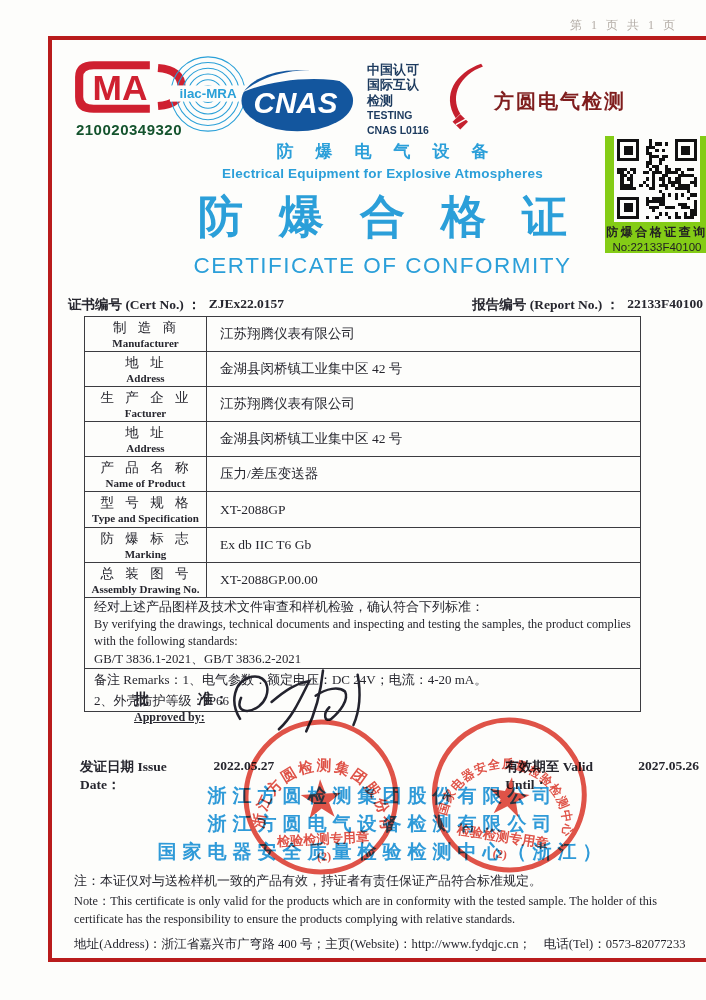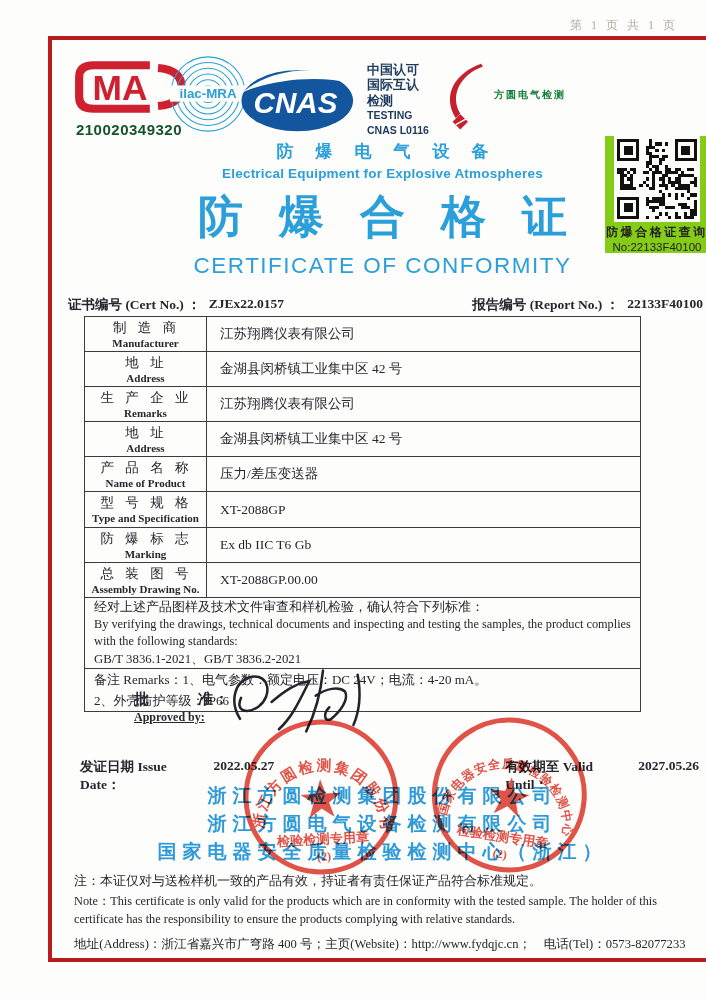--- a/index.html
+++ b/index.html
@@ -11,21 +11,21 @@
   
   .logo-row { position:absolute; left:0; top:12px; width:100%; height:92px; }
   .cma { position:absolute; left:12px; top:6px; width:130px; text-align:center; }
   .cma-number { color:#14532d; font-weight:bold; font-size:15px; font-family:"Liberation Sans", sans-serif; letter-spacing:0.5px; margin-top:1px; }
   .ilac { position:absolute; left:116px; top:2px; }
   .cnas-group { position:absolute; left:186px; top:10px; display:flex; gap:7px; }
   .cnas-sidetext { font-family:"Liberation Sans", sans-serif; color:#1c3a5e; }
   .cnas-sidetext .cn-line { font-size:13px; font-weight:bold; line-height:1.18; }
   .cnas-sidetext .en-line { font-size:10.5px; font-weight:bold; line-height:1.3; margin-top:1px; }
   .fangyuan { position:absolute; left:382px; top:8px; display:flex; align-items:flex-start; }
-  .fangyuan-label { font-size:10px; color:#15803d; letter-spacing:2px; margin:28px 0 0 2px; font-weight:bold; }
+  .fangyuan-label { font-size:20px; color:#7f1d1d; letter-spacing:2px; margin:28px 0 0 2px; font-weight:bold; }
 
   
   .title-block { position:absolute; left:0; top:100px; width:100%; text-align:center; color:#2b9fd9; }
   .t-cn-small { font-size:17px; font-weight:bold; letter-spacing:22px; margin-right:-22px; }
   .t-en-small { font-size:13.5px; font-weight:bold; font-family:"Liberation Sans", sans-serif; margin-top:3px; letter-spacing:0.2px; }
   .t-cn-large { font-size:45px; font-weight:bold; letter-spacing:36px; margin-right:-36px; margin-top:6px; }
   .t-en-large { font-size:22.5px; font-family:"Liberation Sans", sans-serif; letter-spacing:1.5px; margin-top:6px; }
 
   .qr-block { position:absolute; right:4px; top:96px; width:104px; text-align:center; background:#84cc16; }
   .qr-code svg { display:block; margin:0 auto; }
@@ -362,21 +362,21 @@
       <tr>
         <td class="lab">
               <span class="cn">地 址</span>
               <span class="en">Address</span>
             </td>
         <td class="val">金湖县闵桥镇工业集中区 42 号</td>
       </tr>
       <tr>
         <td class="lab">
               <span class="cn">生 产 企 业</span>
-              <span class="en">Remarks</span>
+              <span class="en">Facturer</span>
             </td>
         <td class="val">江苏翔腾仪表有限公司</td>
       </tr>
       <tr>
         <td class="lab">
               <span class="cn">地 址</span>
               <span class="en">Address</span>
             </td>
         <td class="val">金湖县闵桥镇工业集中区 42 号</td>
       </tr>

